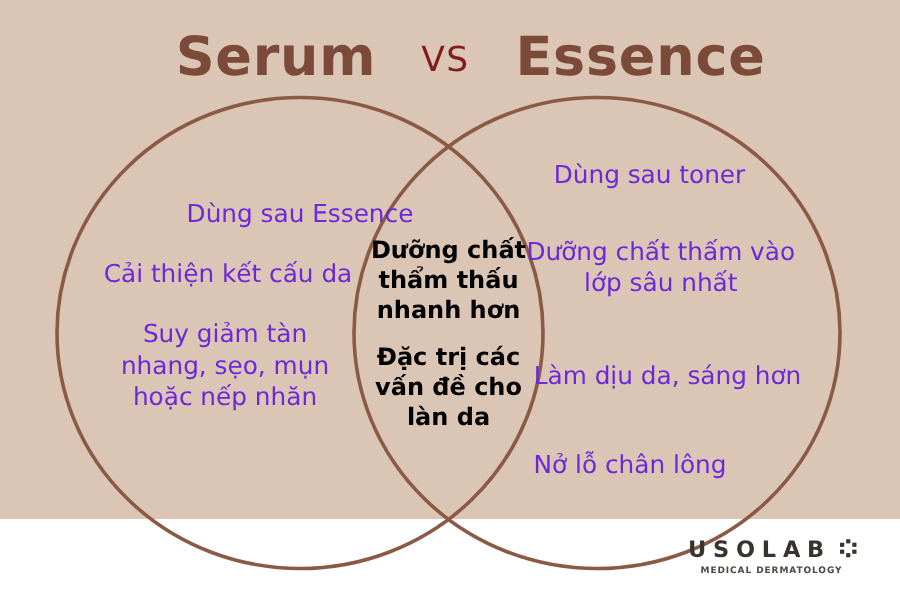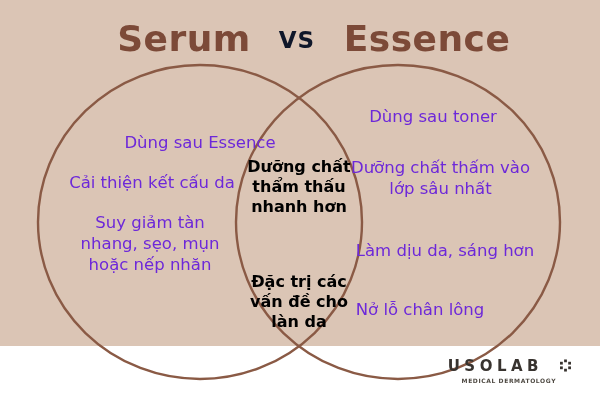--- a/index.html
+++ b/index.html
@@ -12,21 +12,21 @@
   .venn-svg{position:absolute;left:0;top:0;width:600px;height:400px;}
 
   .title{
     position:absolute;top:18px;transform:translateX(-50%);
     font-size:36px;font-weight:800;color:#7c4a38;letter-spacing:0.5px;white-space:nowrap;
   }
   .title-serum{left:184px;}
   .title-essence{left:427px;}
   .vs{
     position:absolute;top:27px;left:297px;transform:translateX(-50%);
-    font-size:23px;font-weight:700;color:#0f172a;letter-spacing:1px;
+    font-size:23px;font-weight:400;color:#7f1d1d;letter-spacing:1px;
   }
 
   .item{
     position:absolute;text-align:center;
     color:#6d28d9;font-size:16.5px;line-height:21px;font-weight:500;
   }
   .serum-1{left:60px;top:132px;width:200px;margin-left:40px;}
   .serum-2{left:52px;top:172px;width:200px;}
   .serum-3{left:65px;top:212px;width:170px;}
   .serum-4{left:62px;top:290px;width:200px;}
@@ -34,27 +34,27 @@
   .essence-1{left:333px;top:106px;width:200px;}
   .essence-2{left:348px;top:157px;width:185px;}
   .essence-3{left:345px;top:240px;width:200px;}
   .essence-4{left:320px;top:299px;width:200px;}
 
   .overlap-item{
     position:absolute;text-align:center;
     color:#000000;font-size:16px;line-height:20px;font-weight:700;
   }
   .overlap-1{left:244px;top:157px;width:110px;}
-  .overlap-2{left:244px;top:228px;width:110px;margin-top:44px;}
+  .overlap-2{left:244px;top:228px;width:110px;}
 
   .brand{
     position:absolute;top:357px;right:28px;
     display:flex;flex-direction:column;align-items:center;
   }
-  .brand-row{display:flex;align-items:center;gap:16px;}
+  .brand-row{display:flex;align-items:center;gap:5px;}
   .brand-name{
     font-size:15px;font-weight:700;color:#38332f;
     letter-spacing:4.5px;text-indent:2px;white-space:nowrap;
   }
   .brand-icon{width:13px;height:13px;flex:0 0 auto;margin-top:-1px;}
   .brand-tagline{
     margin-top:2px;font-size:6px;font-weight:600;color:#4e4942;
     letter-spacing:0.6px;white-space:nowrap;
   }
 </style>

